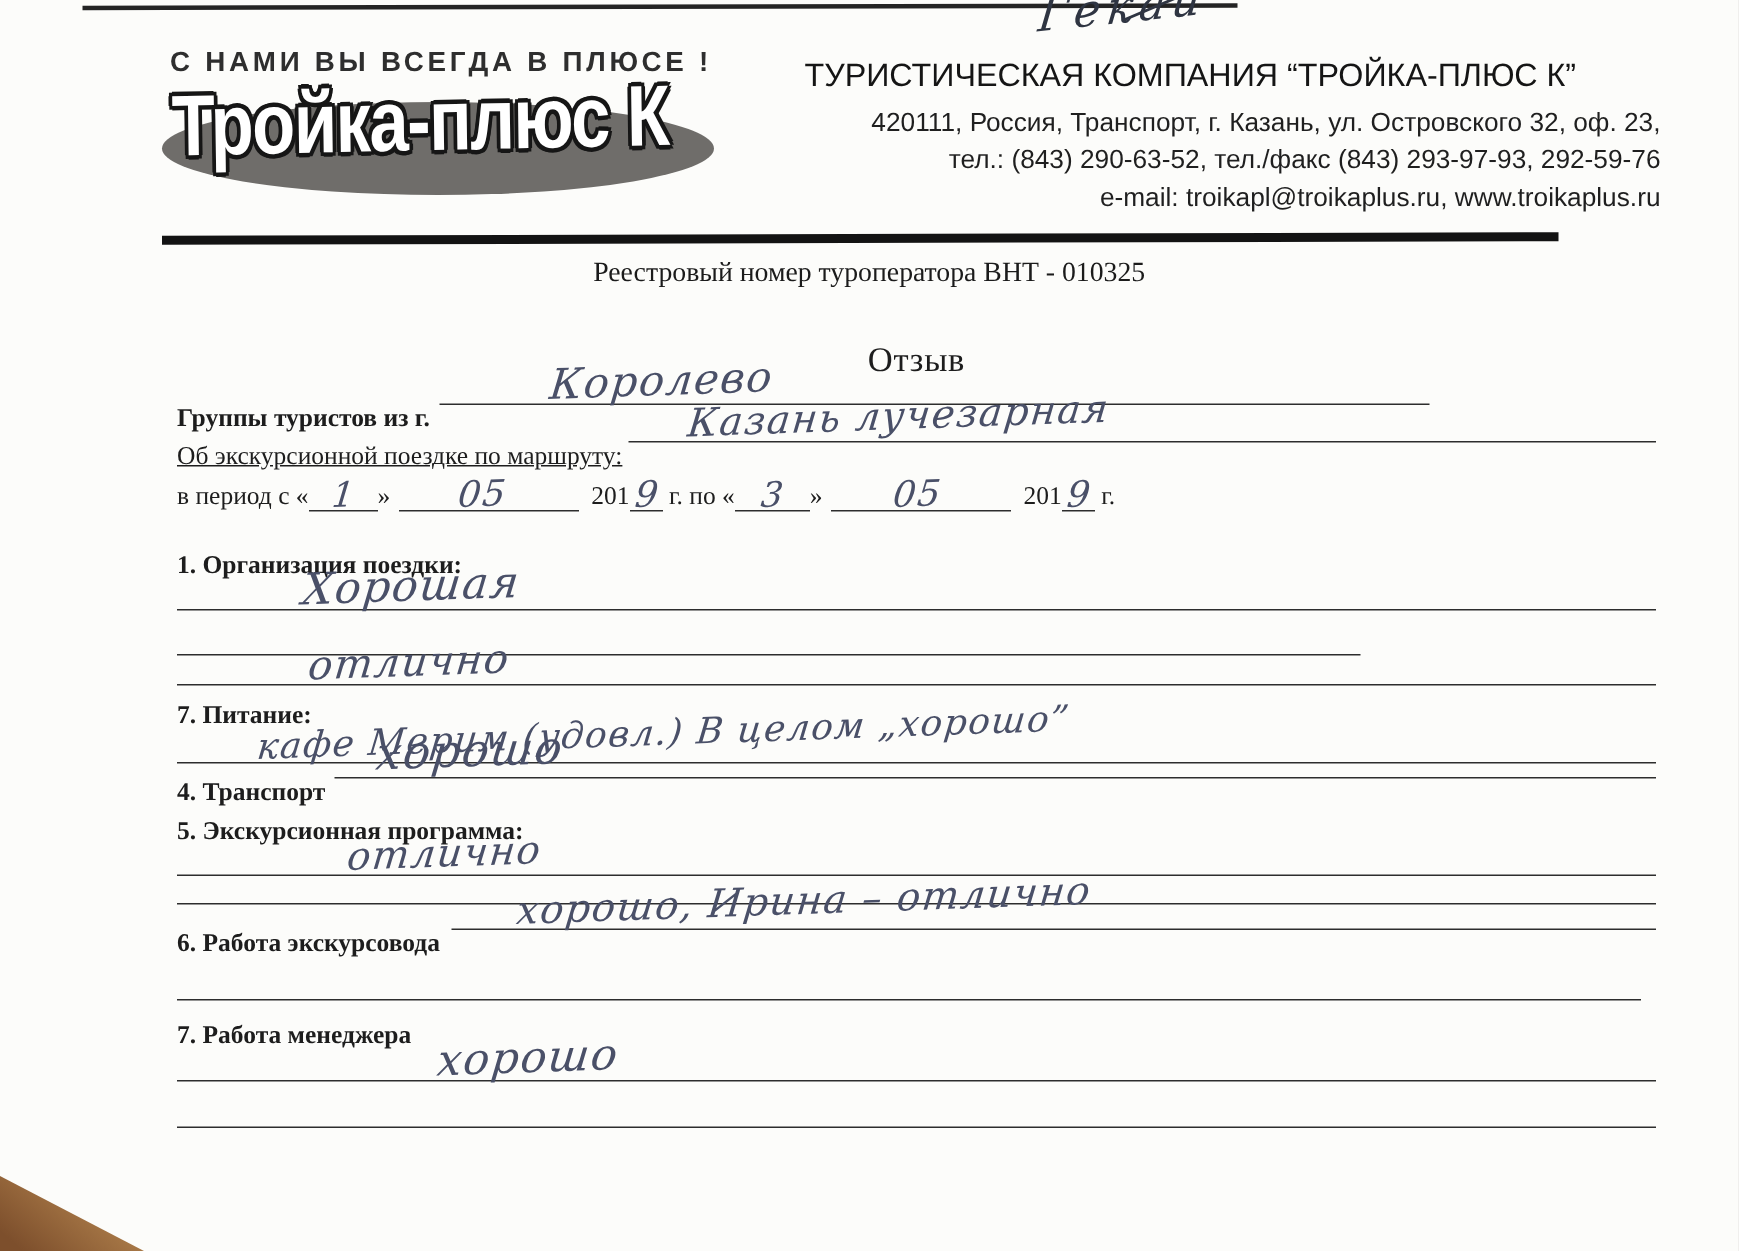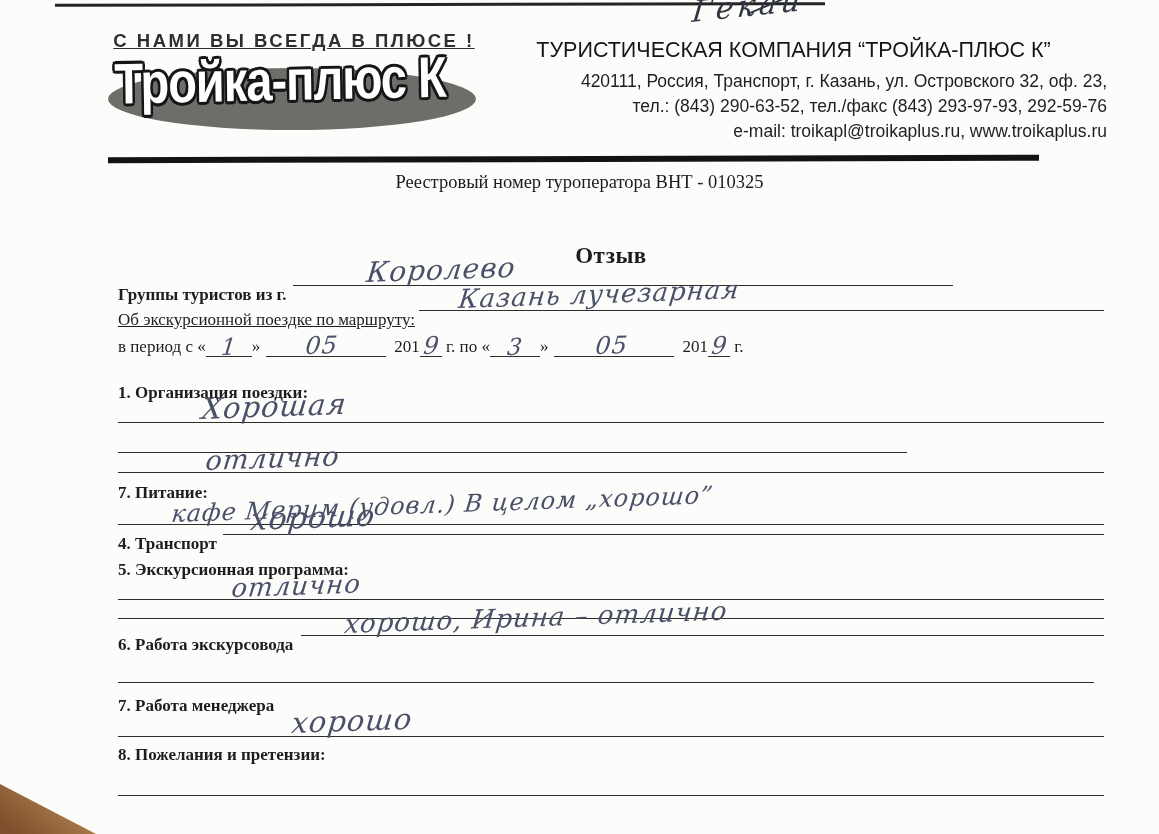--- a/index.html
+++ b/index.html
@@ -13,41 +13,41 @@
   .corner{position:absolute; left:0; bottom:0; width:96px; height:50px;
     background:linear-gradient(40deg,#7d4f2c 10%,#b5854f 80%);
     clip-path:polygon(0 0,0 100%,100% 100%);}
   .top-scribble{position:absolute; top:-12px; left:692px; font-family:"DejaVu Serif",serif;
     font-style:italic; font-size:30px; color:#2f3542; transform:rotate(-6deg) skewX(-12deg); letter-spacing:4px;}
   .top-scribble::after{content:""; position:absolute; left:55px; top:14px; width:70px; height:2px; background:#2f3542; transform:rotate(-18deg);}
 
   
   .hdr{display:flex; justify-content:space-between; margin:30px 52px 0 108px; font-family:"Liberation Sans",sans-serif;}
   .hdr-left{width:372px;}
-  .slogan{font-weight:bold; font-size:18.5px; letter-spacing:2.5px; color:#2e2e2e; text-align:center; white-space:nowrap;text-decoration:underline;}
+  .slogan{font-weight:bold; font-size:18.5px; letter-spacing:2.5px; color:#2e2e2e; text-align:center; white-space:nowrap;}
   .logo{position:relative; width:372px; height:76px; margin-top:2px;}
   .logo-ellipse{position:absolute; top:14px; left:0; right:4px; bottom:0; background:#6f6d6a; border-radius:50%;}
   .logo-text{
     position:absolute; top:-4px; left:6px; white-space:nowrap;
     font-family:"Liberation Sans",sans-serif; font-weight:bold; font-size:47px; letter-spacing:-1px;
     color:#fff; transform:scaleY(1.22) rotate(-1deg); transform-origin:left top;
     text-shadow:-2px -2px 0 #161616,2px -2px 0 #161616,-2px 2px 0 #161616,2px 2px 0 #161616,
                  0 -2.5px 0 #161616,0 2.5px 0 #161616,-2.5px 0 0 #161616,2.5px 0 0 #161616;
   }
   .hdr-right{width:640px; padding-top:8px;}
   .company{font-weight:normal; font-size:21.5px; color:#151515; text-align:center; white-space:nowrap;}
   .addr{font-size:17.5px; line-height:25px; color:#1f1f1f; text-align:right; margin-top:6px;}
   .addr div{white-space:nowrap;}
 
   .rule{margin:12px 0 0 108px; width:931px; height:6px; background:#131313; transform:rotate(-0.15deg);}
   .registry{margin-top:10px; text-align:center; font-size:18.5px; color:#1b1b1b;}
 
   
   .form{margin:0 55px 0 118px; font-size:17px;}
-  .form-title{margin-top:50px; text-align:center; font-weight:bold; font-size:23px; letter-spacing:0.5px;}
+  .form-title{margin-top:34px; text-align:center; font-weight:normal; font-size:23px; letter-spacing:0.5px;}
   .lbl{font-weight:bold; white-space:nowrap;}
   .row{display:flex; align-items:flex-start;}
   .fl{border-bottom:1.6px solid #2d2d2d; position:relative;}
   .fl.grow{flex:1;}
   .line{border-bottom:1.6px solid #2d2d2d; position:relative; height:3px;}
   .hw{font-family:"DejaVu Serif",serif; font-style:italic; color:#4a5068; white-space:nowrap;
       position:absolute; bottom:-4px; transform:rotate(-2deg) skewX(-8deg); transform-origin:left bottom; letter-spacing:1px;}
   .uc{display:inline-block; border-bottom:1.6px solid #2d2d2d; position:relative; height:1.02em; vertical-align:bottom; text-align:center;}
   .pt{white-space:pre;}
 </style>
@@ -147,21 +147,20 @@
     </div>
 
     <div style="margin-top:13px;">
       <div class="lbl">7. Работа менеджера</div>
       <div class="line" style="margin-top:17px;">
         <span class="hw" style="left:172px; font-size:29px;">хорошо</span>
       </div>
     </div>
 
     <div style="margin-top:8px;">
-      <div class="lbl">8. Пожелания и претензии:</div>
       <div class="line" style="margin-top:27px;"></div>
 
     </div>
 
   </div>
 
   <div class="corner"></div>
 </div>
 
 </body></html>

